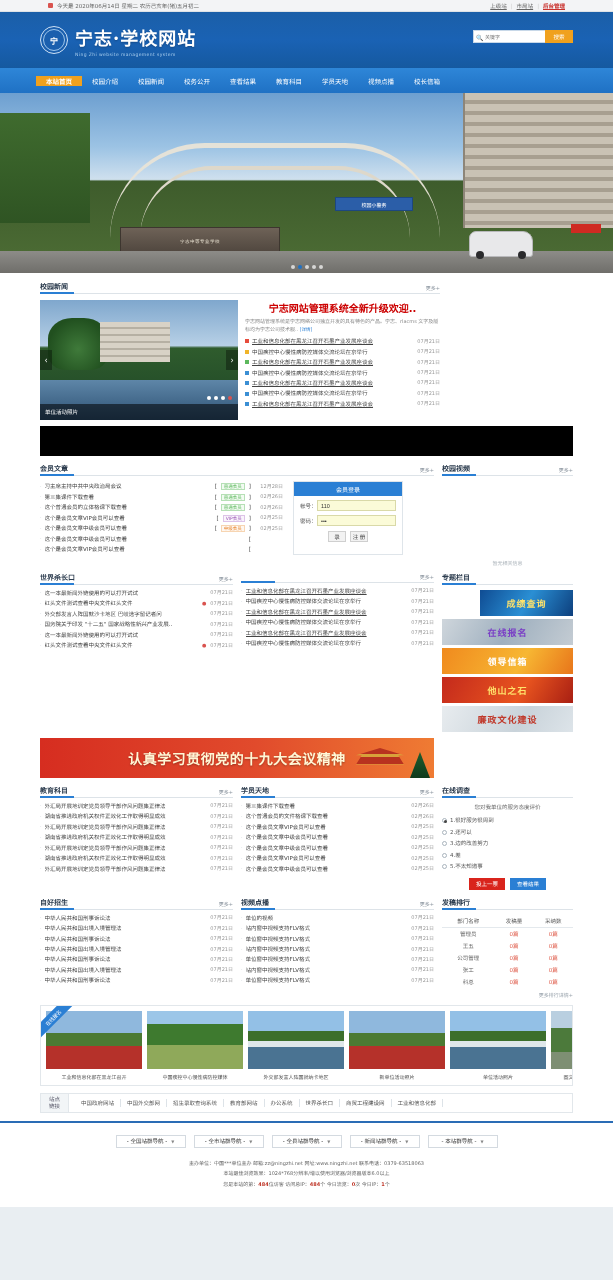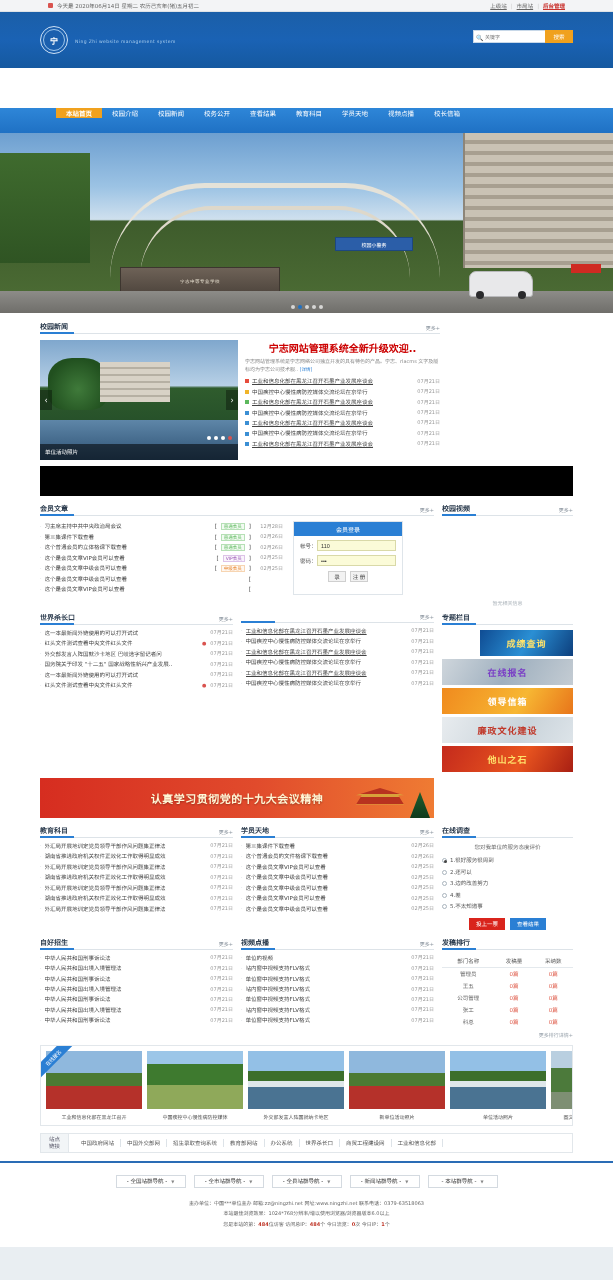--- a/index.html
+++ b/index.html
@@ -53,21 +53,21 @@
     background:#fff;
   }
   .search-ico { position:absolute; left:3px; top:3.5px; font-size:6px; color:#9bb; }
   .search-btn {
     width:28px; height:13px; background:#f0a11e; color:#fff; border:none;
     font-size:5.5px; cursor:pointer;
   }
   
   .nav {
     height:25px; background:linear-gradient(180deg,#2e86d8 0%,#1f71c4 100%);
-    display:flex; align-items:flex-start; padding:0 56px;margin-top:40px;
+    display:flex; align-items:center; padding:0 36px;
   }
   .nav a {
     flex:0 0 auto; min-width:46px; display:flex; align-items:center; justify-content:center;
     color:#fff; font-size:6.5px; text-decoration:none; padding:0 6px;
   }
   .nav a.active { background:#f0a11e; font-weight:bold; }
   
   .hero { height:180px; position:relative; overflow:hidden; background:#5b7f3a; }
   .hero .sky {
     position:absolute; inset:0;
@@ -217,21 +217,21 @@
   
   .videobox { height:96px; display:flex; align-items:flex-end; justify-content:center;
     padding-bottom:6px; }
   .videobox span { font-size:5px; color:#aab2b9; }
   
   .redbanner {
     height:40px; margin-top:6px; position:relative; overflow:hidden;
     background:linear-gradient(90deg,#d62d20 0%,#e14b2c 55%,#ef7b33 100%);
     display:flex; align-items:center; justify-content:center;
   }
-  .redbanner .txt { color:#fff7d6; font-size:11px; font-weight:bold; letter-spacing:.5px;
+  .redbanner .txt { color:#fff7d6; font-size:14px; font-weight:bold; letter-spacing:.5px;
     font-family:"DejaVu Serif","Liberation Serif",serif; text-shadow:0 1px 2px rgba(0,0,0,.3); z-index:2; }
   .redbanner .temple {
     position:absolute; right:30px; bottom:0; width:48px; height:30px;
     background:linear-gradient(180deg,#b8321f 0 6px,#d8a23a 6px 9px,#b8321f 9px 16px,#d8a23a 16px 19px,#9e2a1a 19px 100%);
     clip-path:polygon(50% 0,100% 24%,88% 24%,100% 55%,0 55%,12% 24%,0 24%);
   }
   .redbanner .pine { position:absolute; right:4px; bottom:0; width:20px; height:26px;
     background:linear-gradient(180deg,#1f5d2e,#0f3a1c); clip-path:polygon(50% 0,100% 100%,0 100%); }
   
   .banners { margin-top:5px; display:flex; flex-direction:column; gap:3px; }
@@ -326,20 +326,21 @@
       <a href="#" class="admin">后台管理</a>
     </div>
   </div>
 
   <div class="header">
     <div class="logo-wrap">
       <div class="logo-badge">
           <span>宁</span>
         </div>
       <div>
+        <div class="site-title">宁志·学校网站</div>
         <div class="site-sub">Ning Zhi website management system</div>
       </div>
     </div>
     <div class="search-box">
       <span class="search-ico">🔍</span>
       <input type="text" placeholder="关键字" style="">
       <button class="search-btn">搜索</button>
     </div>
   </div>
 
@@ -612,22 +613,22 @@
         </ul>
       </div>
       <div class="col-side">
         <div class="phead">
           <h3>专题栏目</h3>
         </div>
         <div class="banners">
           <div class="bn b1">成绩查询</div>
           <div class="bn b2">在线报名</div>
           <div class="bn b3">领导信箱</div>
+          <div class="bn b4">他山之石</div>
           <div class="bn b5">廉政文化建设</div>
-          <div class="bn b4">他山之石</div>
         </div>
       </div>
     </div>
 
     <div class="row">
       <div class="col-main">
         <div class="redbanner">
           <div class="temple"></div>
           <div class="pine"></div>
           <div class="txt">认真学习贯彻党的十九大会议精神</div>

